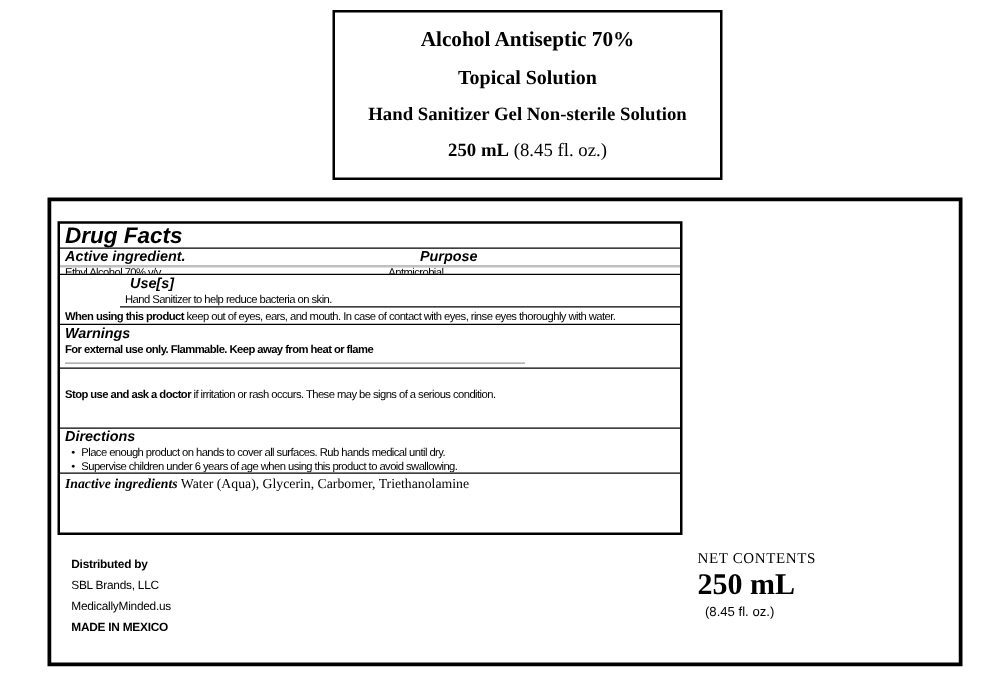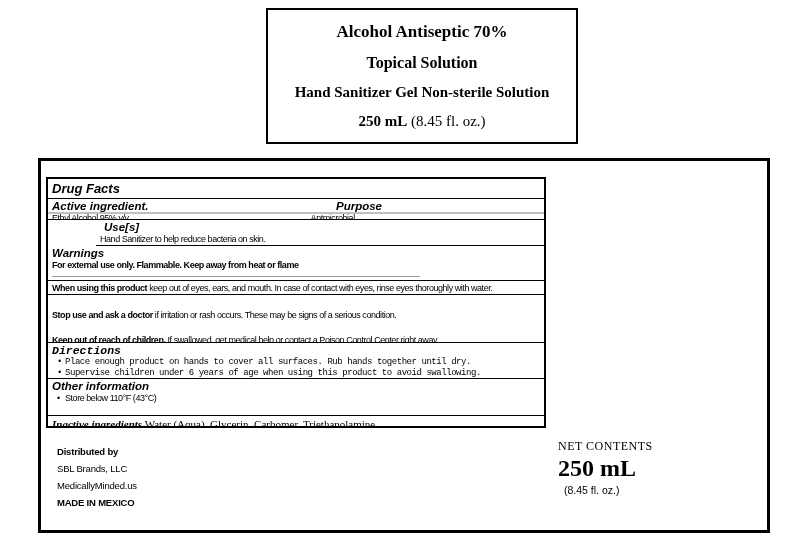--- a/index.html
+++ b/index.html
@@ -26,40 +26,40 @@
             border:2px solid #000;box-sizing:border-box;
             display:flex;flex-direction:column;}
   .sec{box-sizing:border-box;padding:1px 4px 0 4px;border-bottom:1.5px solid #000;
        position:relative;overflow:hidden;}
   .sec:last-child{border-bottom:none;flex:1;}
   .df-head{font-weight:bold;font-style:italic;font-size:11.5px;letter-spacing:0;line-height:13px;}
   .df-body{font-size:9px;letter-spacing:-0.45px;line-height:11px;white-space:nowrap;}
   .df-body b{letter-spacing:-0.45px;}
 
   .sec-title{height:20px;}
-  .sec-title .df-head{font-size:13px;line-height:17px;}
+  .sec-title .df-head{font-size:18px;line-height:17px;}
 
   .sec-active{height:21px;}
   .purpose-head{position:absolute;left:288px;top:1px;text-align:center;}
   .ghost-line{position:absolute;left:0;top:13px;width:100%;height:1.5px;background:#c0c0c0;}
   .ai-value{display:flex;align-items:baseline;}
   .leader{display:inline-block;width:182px;overflow:hidden;white-space:nowrap;
           letter-spacing:0;font-size:9px;}
 
   .sec-uses{height:26px;margin-left:48px;}
   .sec-uses .df-head{padding-left:4px;}
 
   .sec-warnings{height:35px;}
   .warn-gray{margin-top:5px;width:368px;height:1px;background:#9a9a9a;}
 
   .sec-whenusing{height:14px;padding-top:2px;}
   .sec-stopuse{height:48px;}
   .sec-stopuse .df-body{margin-top:14px;}
 
-  .sec-directions{height:36px;font-family:Liberation Mono, monospace;}
+  .sec-directions{height:36px;}
   .sec-other{height:37px;}
   .bullet{padding-left:13px;position:relative;}
   .bullet::before{content:"\2022";position:absolute;left:5px;top:0;letter-spacing:0;}
 
   .sec-inactive{font-family:"Liberation Serif",serif;}
   .inactive-line{font-size:11px;line-height:13px;letter-spacing:0;white-space:nowrap;padding-top:1px;}
   .inactive-line .ih{font-weight:bold;font-style:italic;}
 
   
   .distributor{position:absolute;left:16px;top:286px;font-size:9.5px;letter-spacing:-0.2px;}
@@ -90,56 +90,51 @@
 
       <div class="sec sec-title">
         <div class="df-head">Drug Facts</div>
       </div>
 
       <div class="sec sec-active">
         <div class="df-head">Active ingredient.</div>
         <div class="df-head purpose-head">Purpose</div>
         <div class="ghost-line"></div>
         <div class="df-body ai-value">
-          <span>Ethyl Alcohol 95% v/v</span>
+          <span>Ethyl Alcohol 70% v/v</span>
           <span class="leader">........................................................................................................................</span>
           <span>Antmicrobial</span>
         </div>
       </div>
 
       <div class="sec sec-uses">
         <div class="df-head">Use[s]</div>
         <div class="df-body">Hand Sanitizer to help reduce bacteria on skin.</div>
       </div>
 
+      <div class="sec sec-whenusing">
+        <div class="df-body"><b>When using this product</b><span> keep out of eyes, ears, and mouth. In case of contact with eyes, rinse eyes thoroughly with water.</span></div>
+      </div>
+
       <div class="sec sec-warnings">
         <div class="df-head">Warnings</div>
         <div class="df-body"><b>For external use only. Flammable. Keep away from heat or flame</b></div>
         <div class="warn-gray"></div>
       </div>
 
-      <div class="sec sec-whenusing">
-        <div class="df-body"><b>When using this product</b><span> keep out of eyes, ears, and mouth. In case of contact with eyes, rinse eyes thoroughly with water.</span></div>
-      </div>
-
       <div class="sec sec-stopuse">
         <div class="df-body"><b>Stop use and ask a doctor</b><span> if irritation or rash occurs. These may be signs of a serious condition.</span></div>
-        <div class="df-body"><b>Keep out of reach of children.</b><span> If swallowed, get medical help or contact a Poison Control Center right away.</span></div>
       </div>
 
       <div class="sec sec-directions">
         <div class="df-head">Directions</div>
-        <div class="df-body bullet">Place enough product on hands to cover all surfaces. Rub hands together until dry.</div>
+        <div class="df-body bullet">Place enough product on hands to cover all surfaces. Rub hands medical until dry.</div>
         <div class="df-body bullet">Supervise children under 6 years of age when using this product to avoid swallowing.</div>
       </div>
 
-      <div class="sec sec-other">
-        <div class="df-head">Other information</div>
-        <div class="df-body bullet">Store below 110°F (43°C)</div>
-      </div>
 
       <div class="sec sec-inactive">
         <div class="inactive-line"><span class="ih">Inactive ingredients</span><span> Water (Aqua), Glycerin, Carbomer, Triethanolamine</span></div>
       </div>
 
     </div>
 
     <div class="distributor">
       <div class="dist-bold">Distributed by</div>
       <div>SBL Brands, LLC</div>

